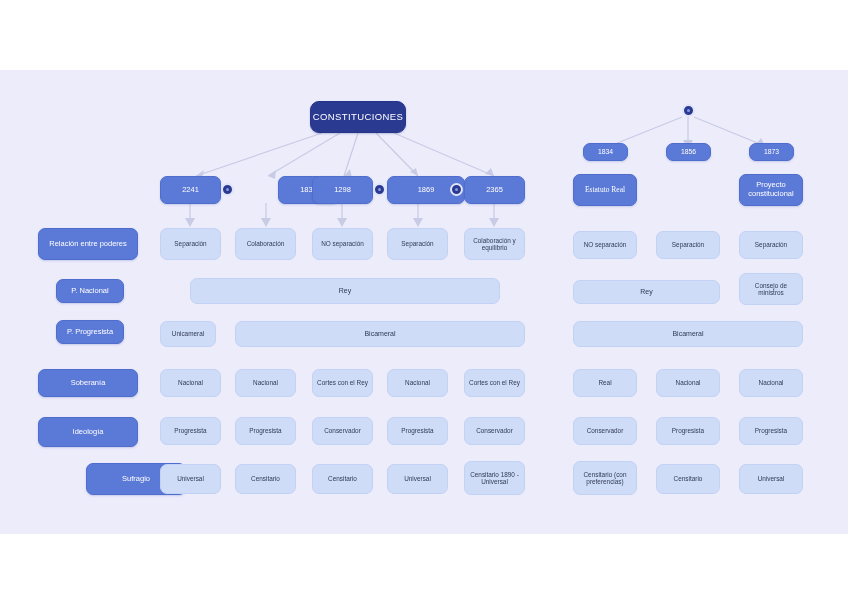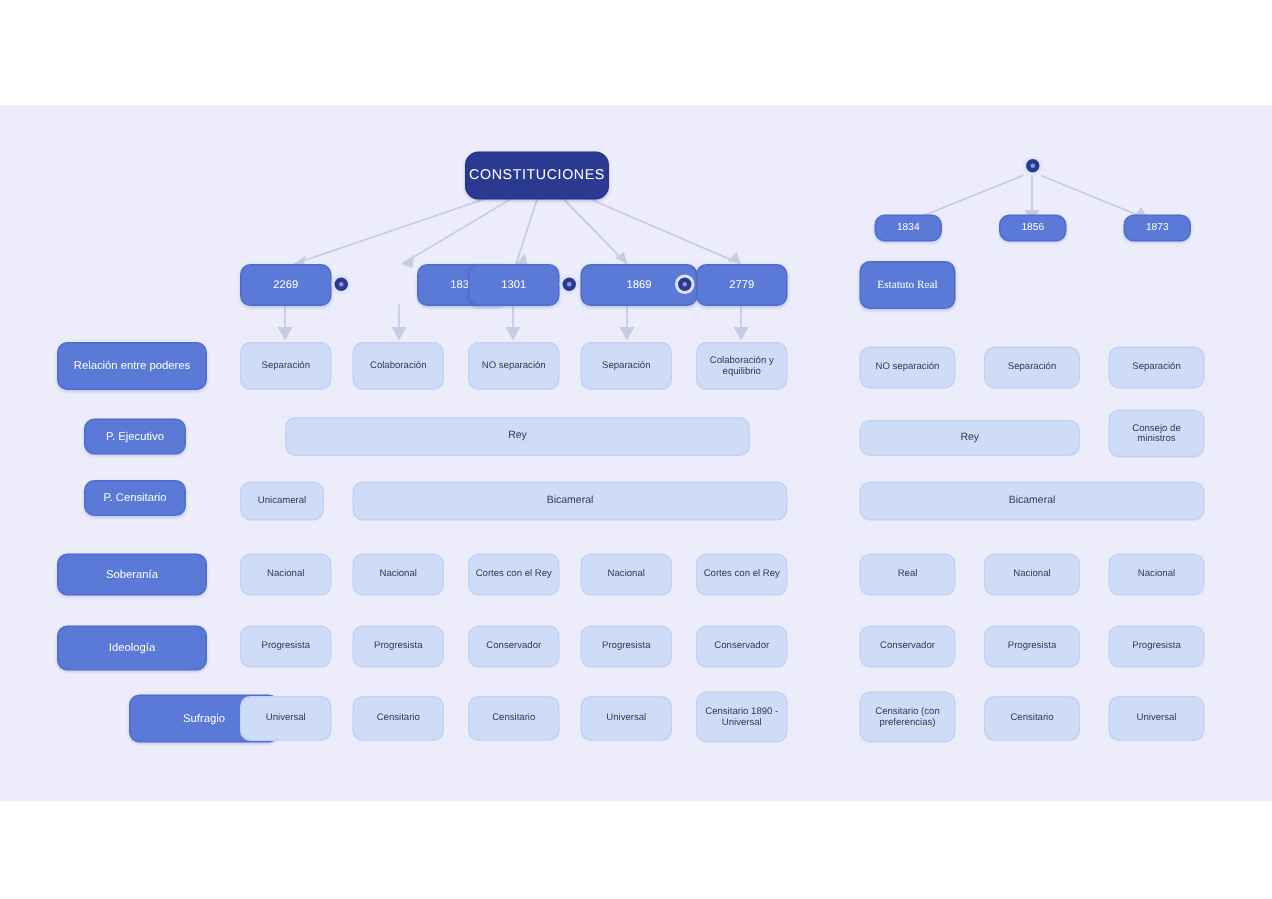--- a/index.html
+++ b/index.html
@@ -140,52 +140,52 @@
   <div class="node n-root" style="left:310px; top:101px; width:96px; height:32px;">
     <span>CONSTITUCIONES</span>
   </div>
 
   <div class="dot" style="left:682px; top:104px;"></div>
 
   <div class="node n-mid" style="left:38px; top:228px; width:100px; height:32px;">
     <span>Relación entre poderes</span>
   </div>
   <div class="node n-mid" style="left:56px; top:279px; width:68px; height:24px;">
-    <span>P. Ejecutivo</span>
+    <span>P. Nacional</span>
   </div>
   <div class="node n-mid" style="left:56px; top:320px; width:68px; height:24px;">
-    <span>P. Censitario</span>
+    <span>P. Progresista</span>
   </div>
   <div class="node n-mid" style="left:38px; top:417px; width:100px; height:30px;">
     <span>Ideología</span>
   </div>
   <div class="node n-mid" style="left:38px; top:369px; width:100px; height:28px;">
     <span>Soberanía</span>
   </div>
   <div class="node n-mid" style="left:38px; top:463px; width:100px; height:32px;margin-left:48px;">
     <span>Sufragio</span>
   </div>
 
   <div class="node n-mid" style="left:160px; top:176px; width:61px; height:28px;">
-    <span>2269</span>
+    <span>2241</span>
   </div>
   <div class="dot" style="left:221px; top:183px;"></div>
   <div class="node n-mid" style="left:235px; top:176px; width:61px; height:28px;margin-left:43px;">
     <span>1837</span>
   </div>
   <div class="node n-mid" style="left:312px; top:176px; width:61px; height:28px;">
-    <span>1301</span>
+    <span>1298</span>
   </div>
   <div class="dot" style="left:373px; top:183px;"></div>
   <div class="node n-mid" style="left:387px; top:176px; width:78px; height:28px;">
     <span>1869</span>
   </div>
   <div class="dot" style="left:450px; top:183px;"></div>
   <div class="node n-mid" style="left:464px; top:176px; width:61px; height:28px;">
-    <span>2779</span>
+    <span>2365</span>
   </div>
 
   <div class="node n-cell" style="left:160px; top:228px; width:61px; height:32px;">
     <span>Separación</span>
   </div>
   <div class="node n-cell" style="left:235px; top:228px; width:61px; height:32px;">
     <span>Colaboración</span>
   </div>
   <div class="node n-cell" style="left:312px; top:228px; width:61px; height:32px;">
     <span>NO separación</span>
@@ -262,20 +262,23 @@
   <div class="node n-mid small" style="left:666px; top:143px; width:45px; height:18px;">
     <span>1856</span>
   </div>
   <div class="node n-mid small" style="left:749px; top:143px; width:45px; height:18px;">
     <span>1873</span>
   </div>
 
   <div class="node n-mid" style="left:573px; top:174px; width:64px; height:32px;font-family:Liberation Serif, serif;">
     <span>Estatuto Real</span>
   </div>
+  <div class="node n-mid" style="left:739px; top:174px; width:64px; height:32px;">
+    <span>Proyecto constitucional</span>
+  </div>
 
   <div class="node n-cell" style="left:573px; top:231px; width:64px; height:28px;">
     <span>NO separación</span>
   </div>
   <div class="node n-cell" style="left:656px; top:231px; width:64px; height:28px;">
     <span>Separación</span>
   </div>
   <div class="node n-cell" style="left:739px; top:231px; width:64px; height:28px;">
     <span>Separación</span>
   </div>

